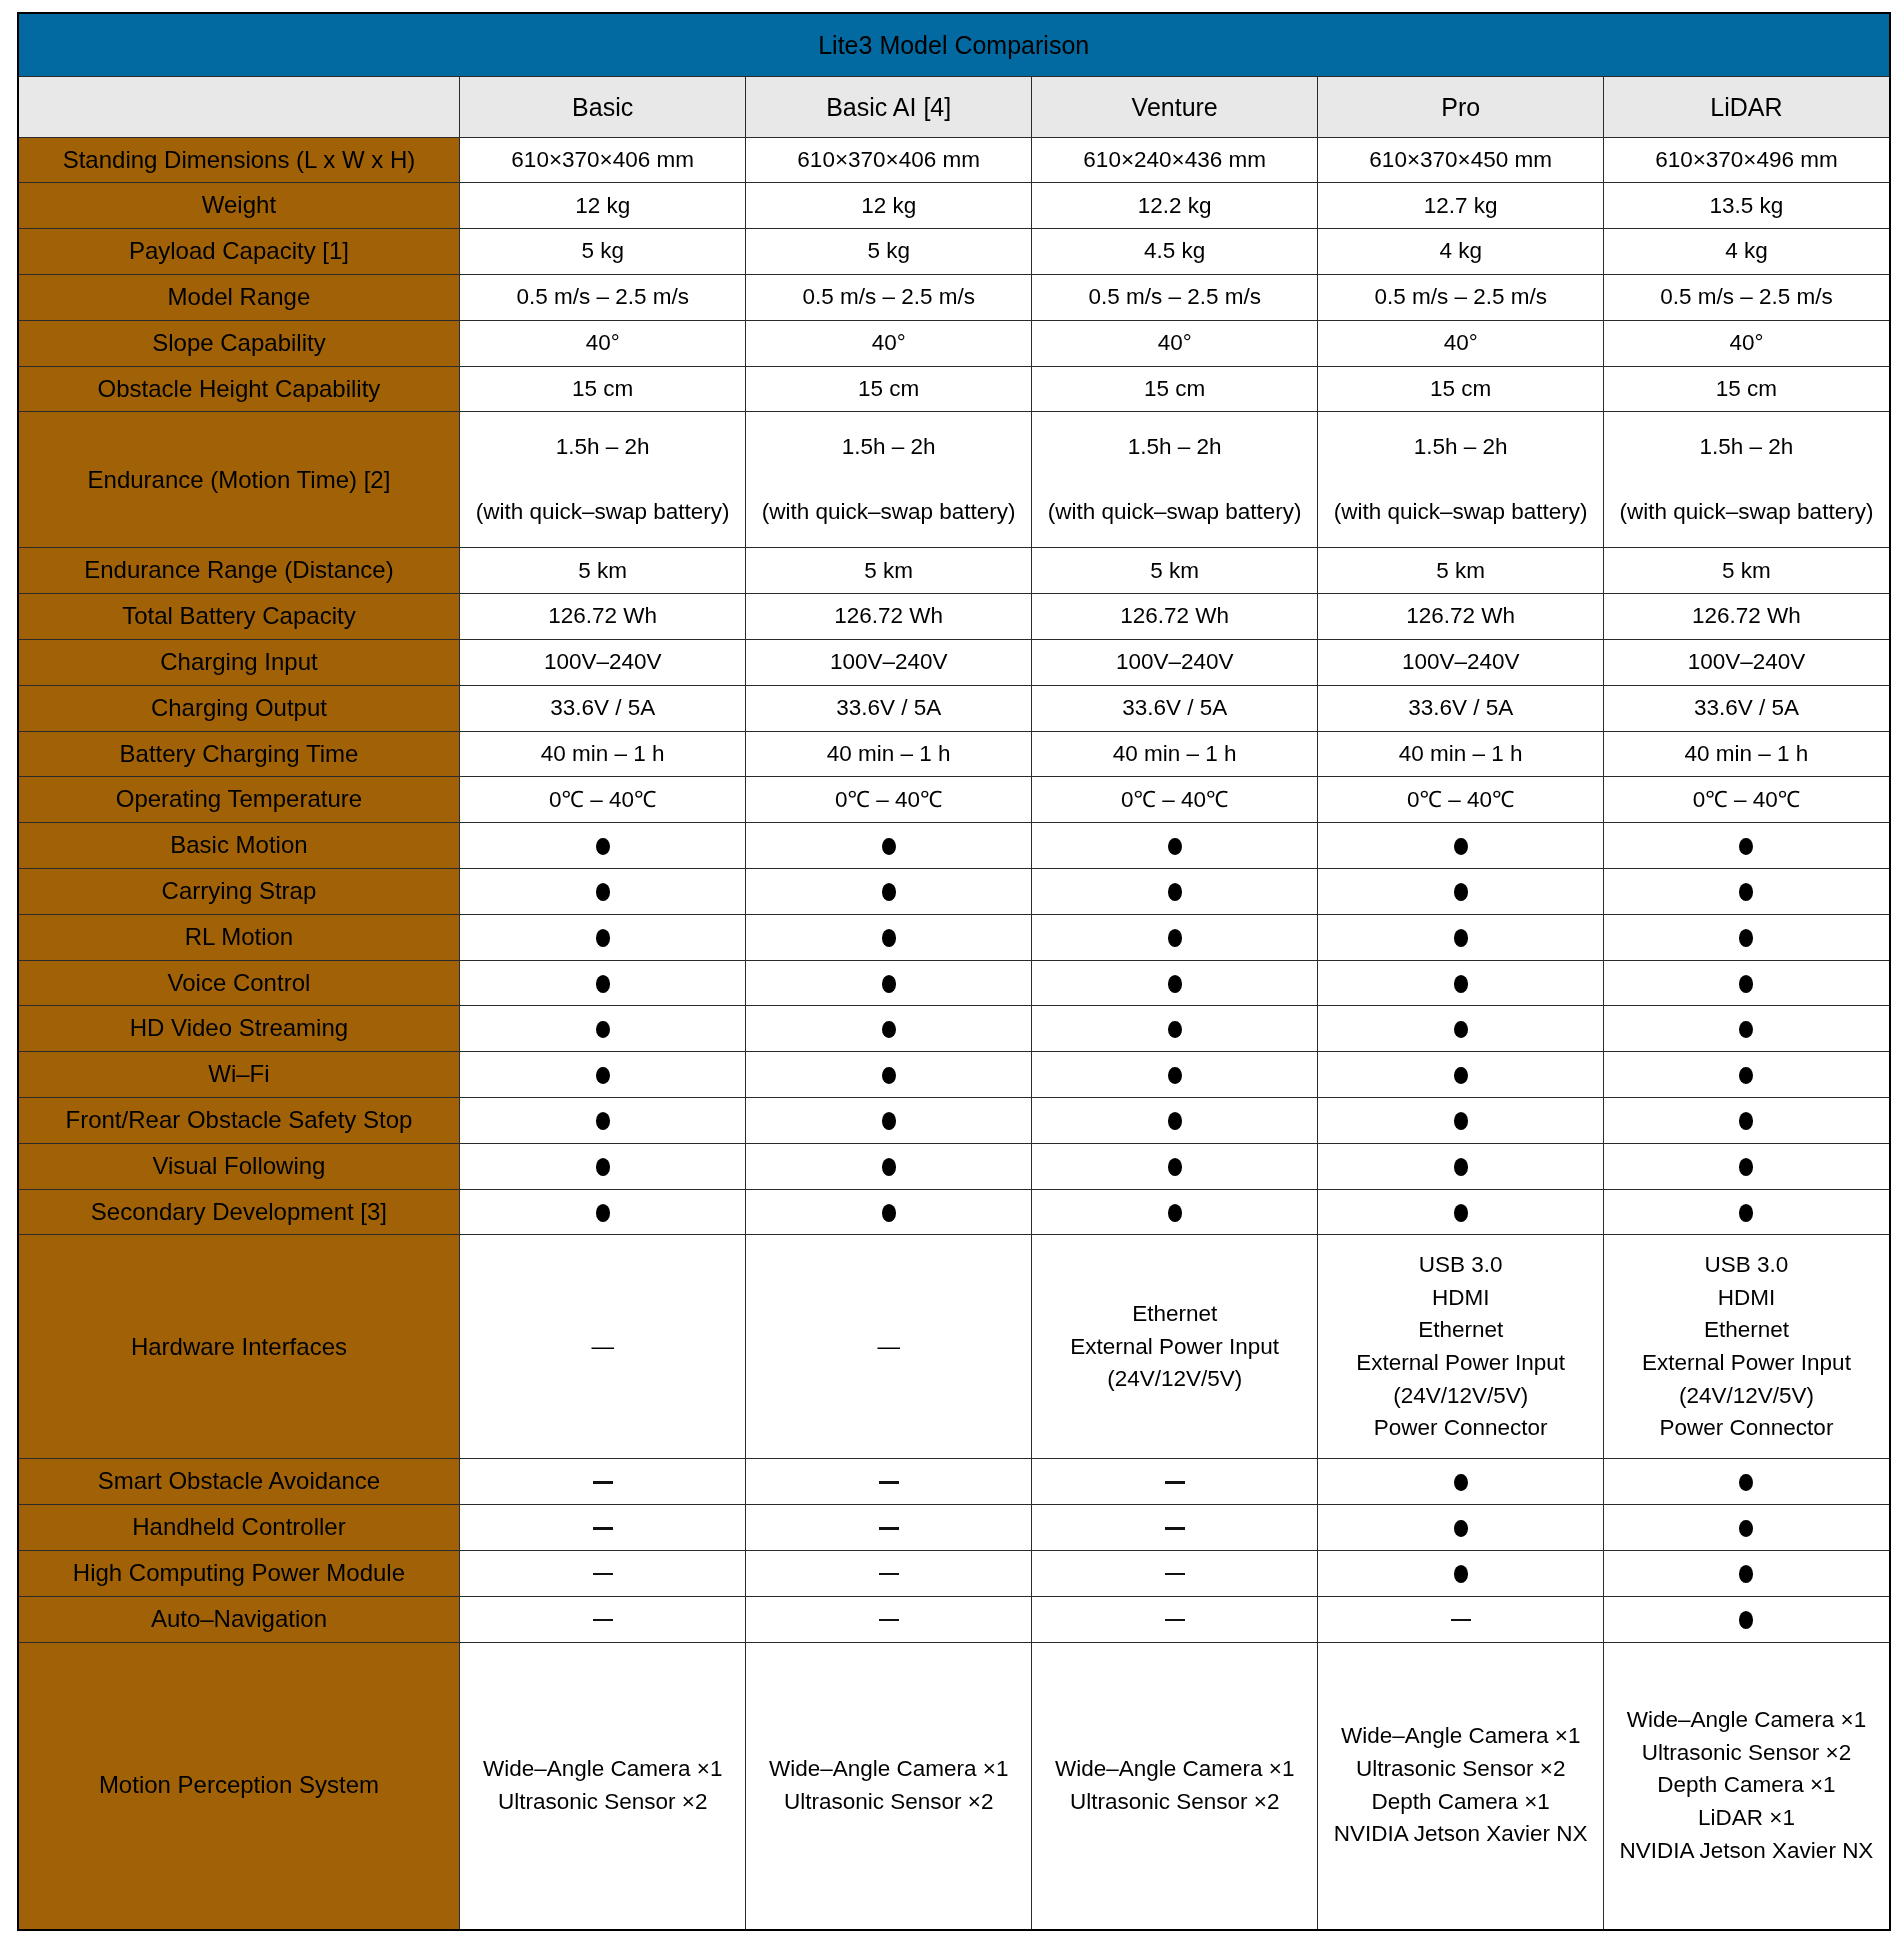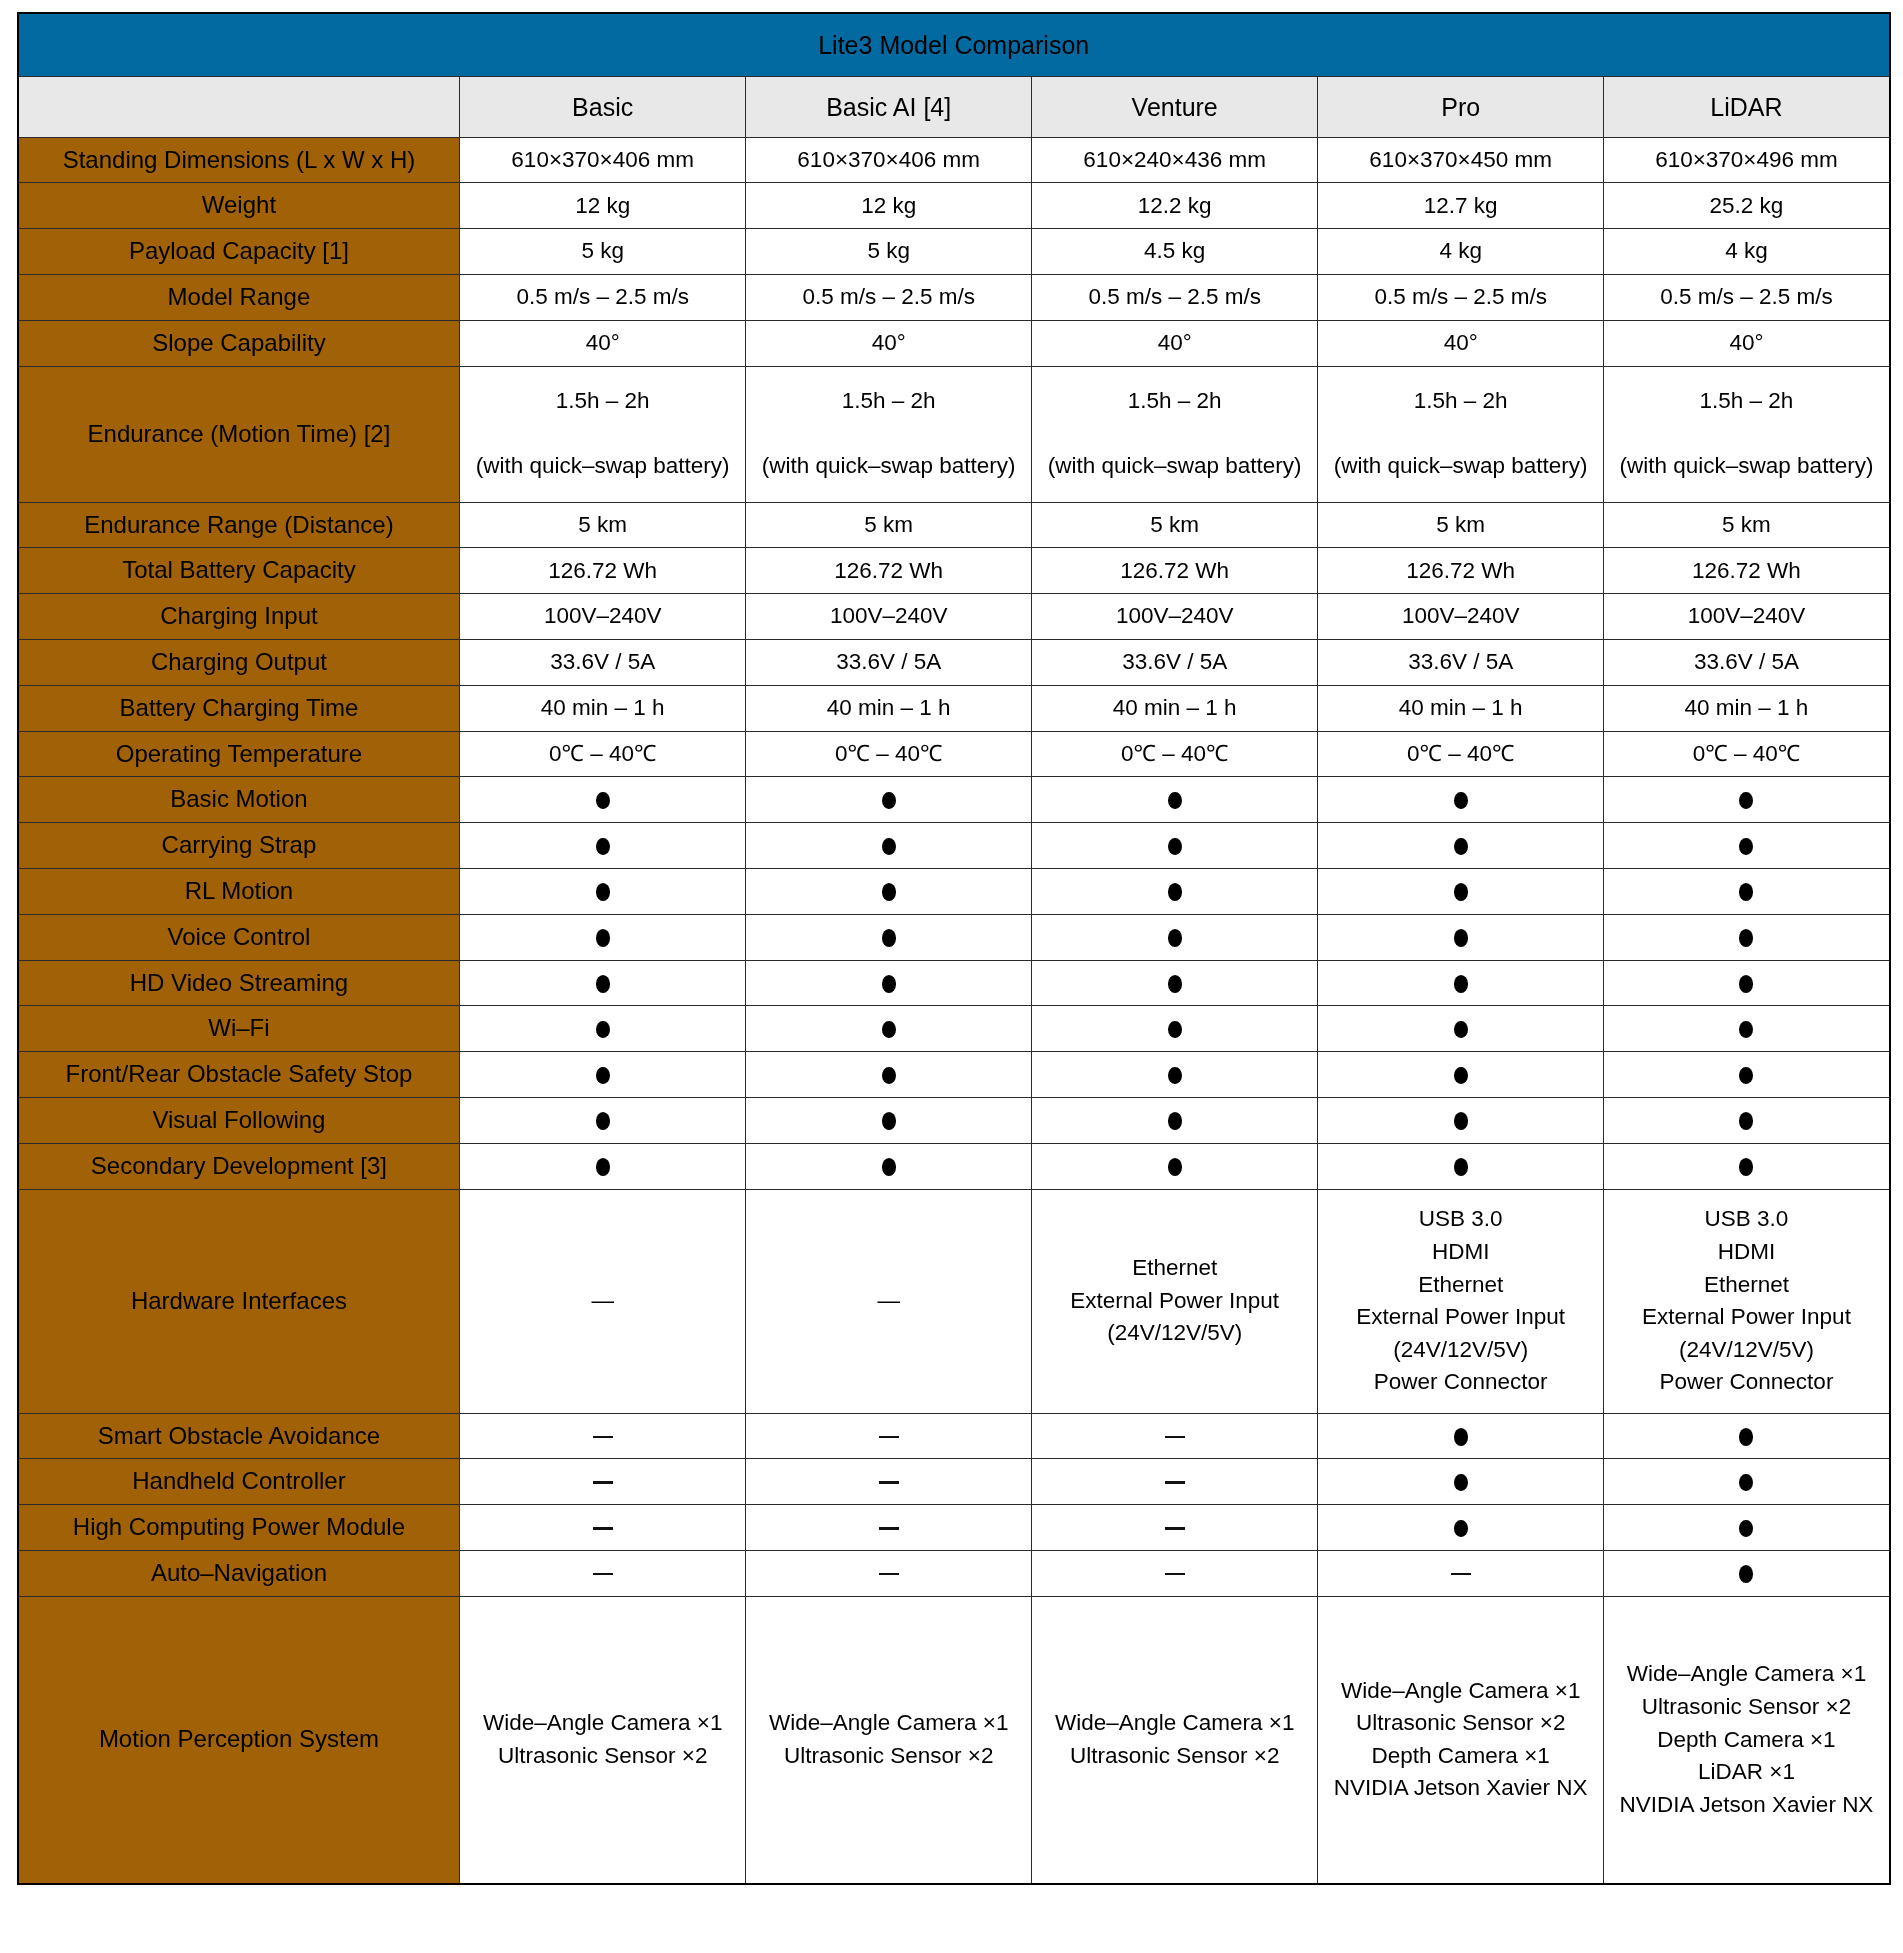--- a/index.html
+++ b/index.html
@@ -114,21 +114,21 @@
           <td class="val">610×240×436 mm</td>
           <td class="val">610×370×450 mm</td>
           <td class="val">610×370×496 mm</td>
         </tr>
         <tr>
           <td class="rowlabel">Weight</td>
           <td class="val">12 kg</td>
           <td class="val">12 kg</td>
           <td class="val">12.2 kg</td>
           <td class="val">12.7 kg</td>
-          <td class="val">25.2 kg</td>
+          <td class="val">13.5 kg</td>
         </tr>
         <tr>
           <td class="rowlabel">Payload Capacity [1]</td>
           <td class="val">5 kg</td>
           <td class="val">5 kg</td>
           <td class="val">4.5 kg</td>
           <td class="val">4 kg</td>
           <td class="val">4 kg</td>
         </tr>
         <tr>
@@ -139,20 +139,28 @@
           <td class="val">0.5 m/s – 2.5 m/s</td>
           <td class="val">0.5 m/s – 2.5 m/s</td>
         </tr>
         <tr>
           <td class="rowlabel">Slope Capability</td>
           <td class="val">40°</td>
           <td class="val">40°</td>
           <td class="val">40°</td>
           <td class="val">40°</td>
           <td class="val">40°</td>
+        </tr>
+        <tr>
+          <td class="rowlabel">Obstacle Height Capability</td>
+          <td class="val">15 cm</td>
+          <td class="val">15 cm</td>
+          <td class="val">15 cm</td>
+          <td class="val">15 cm</td>
+          <td class="val">15 cm</td>
         </tr>
         <tr class="tall-endurance">
           <td class="rowlabel">Endurance (Motion Time) [2]</td>
           <td class="val multiline">1.5h – 2h
 
 (with quick–swap battery)</td>
           <td class="val multiline">1.5h – 2h
 
 (with quick–swap battery)</td>
           <td class="val multiline">1.5h – 2h

